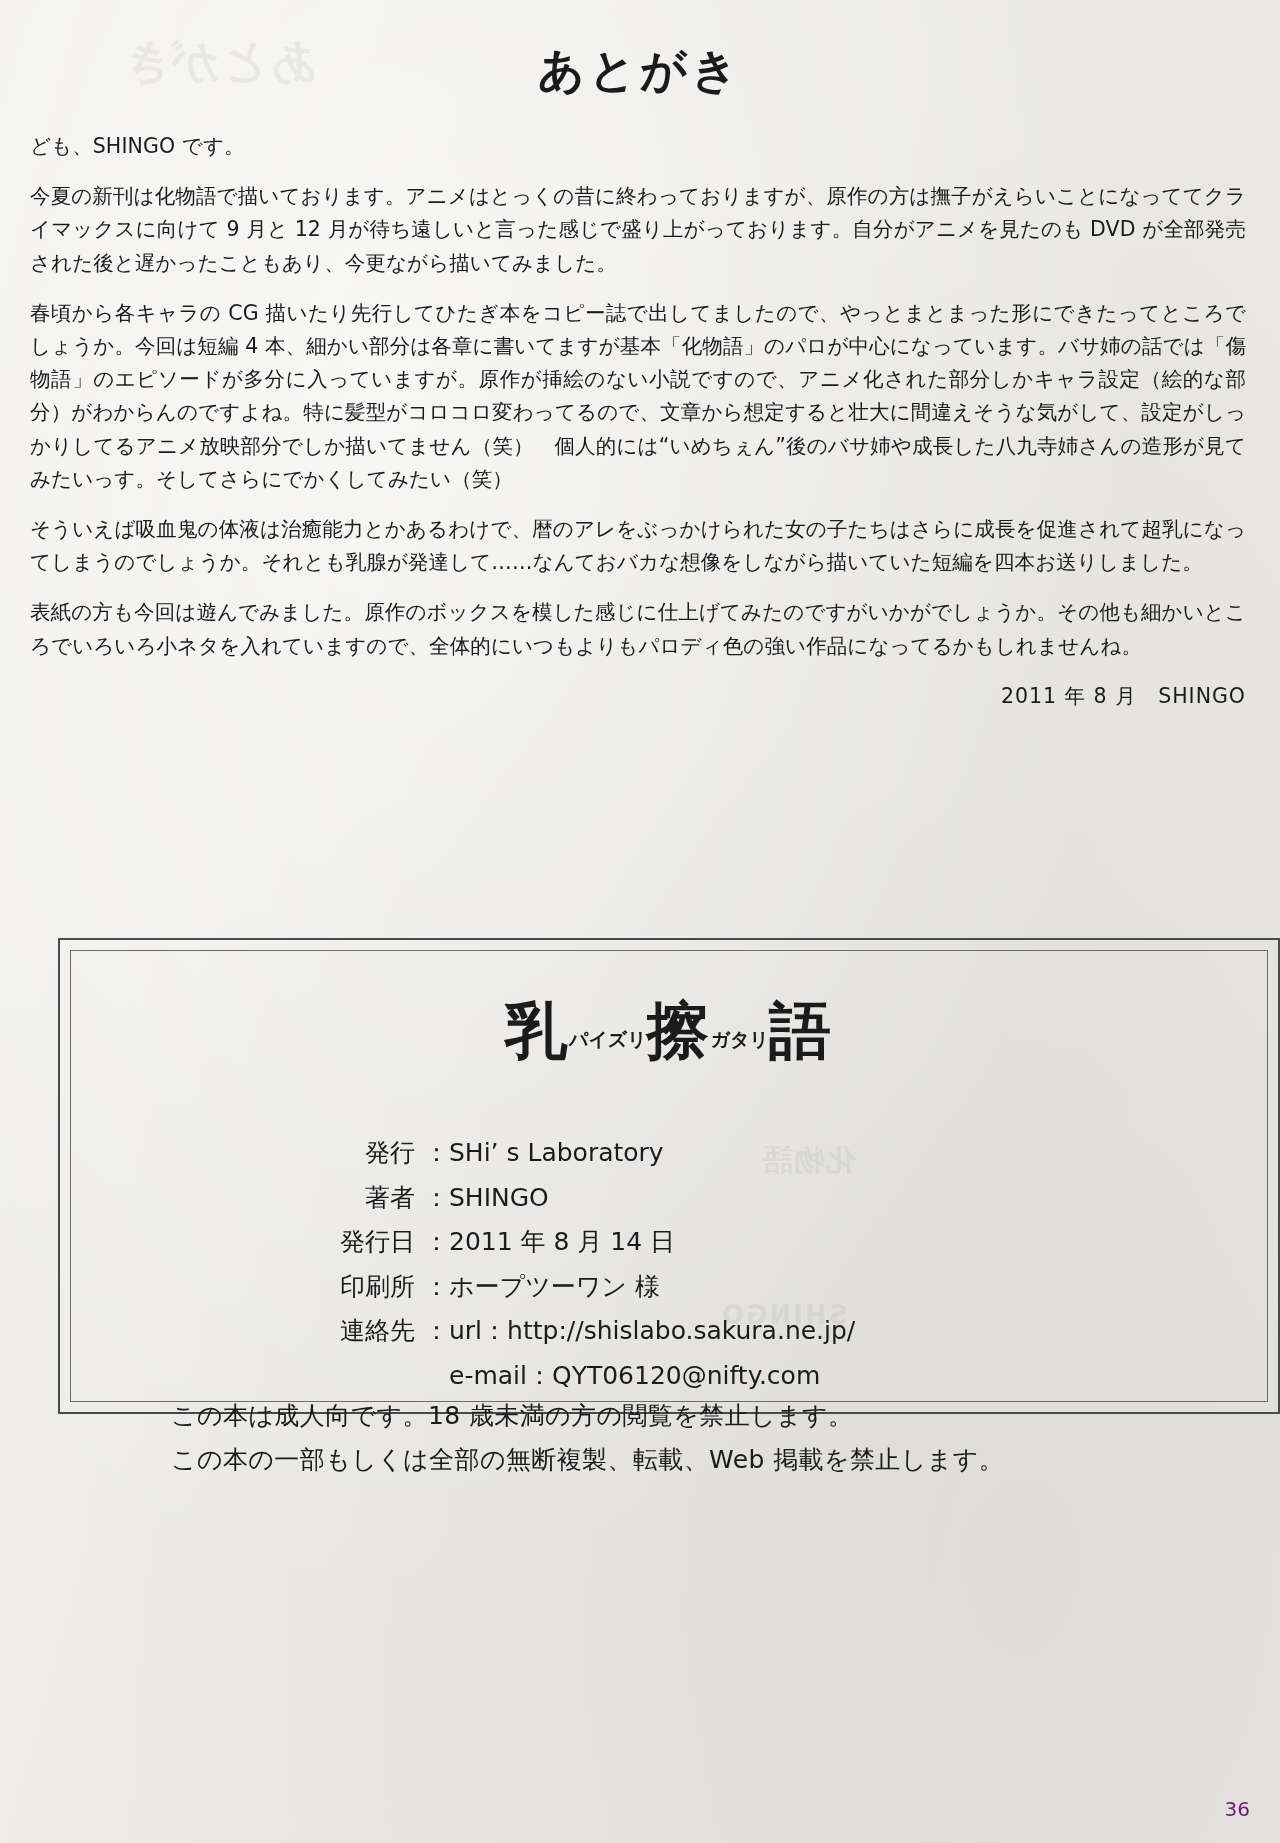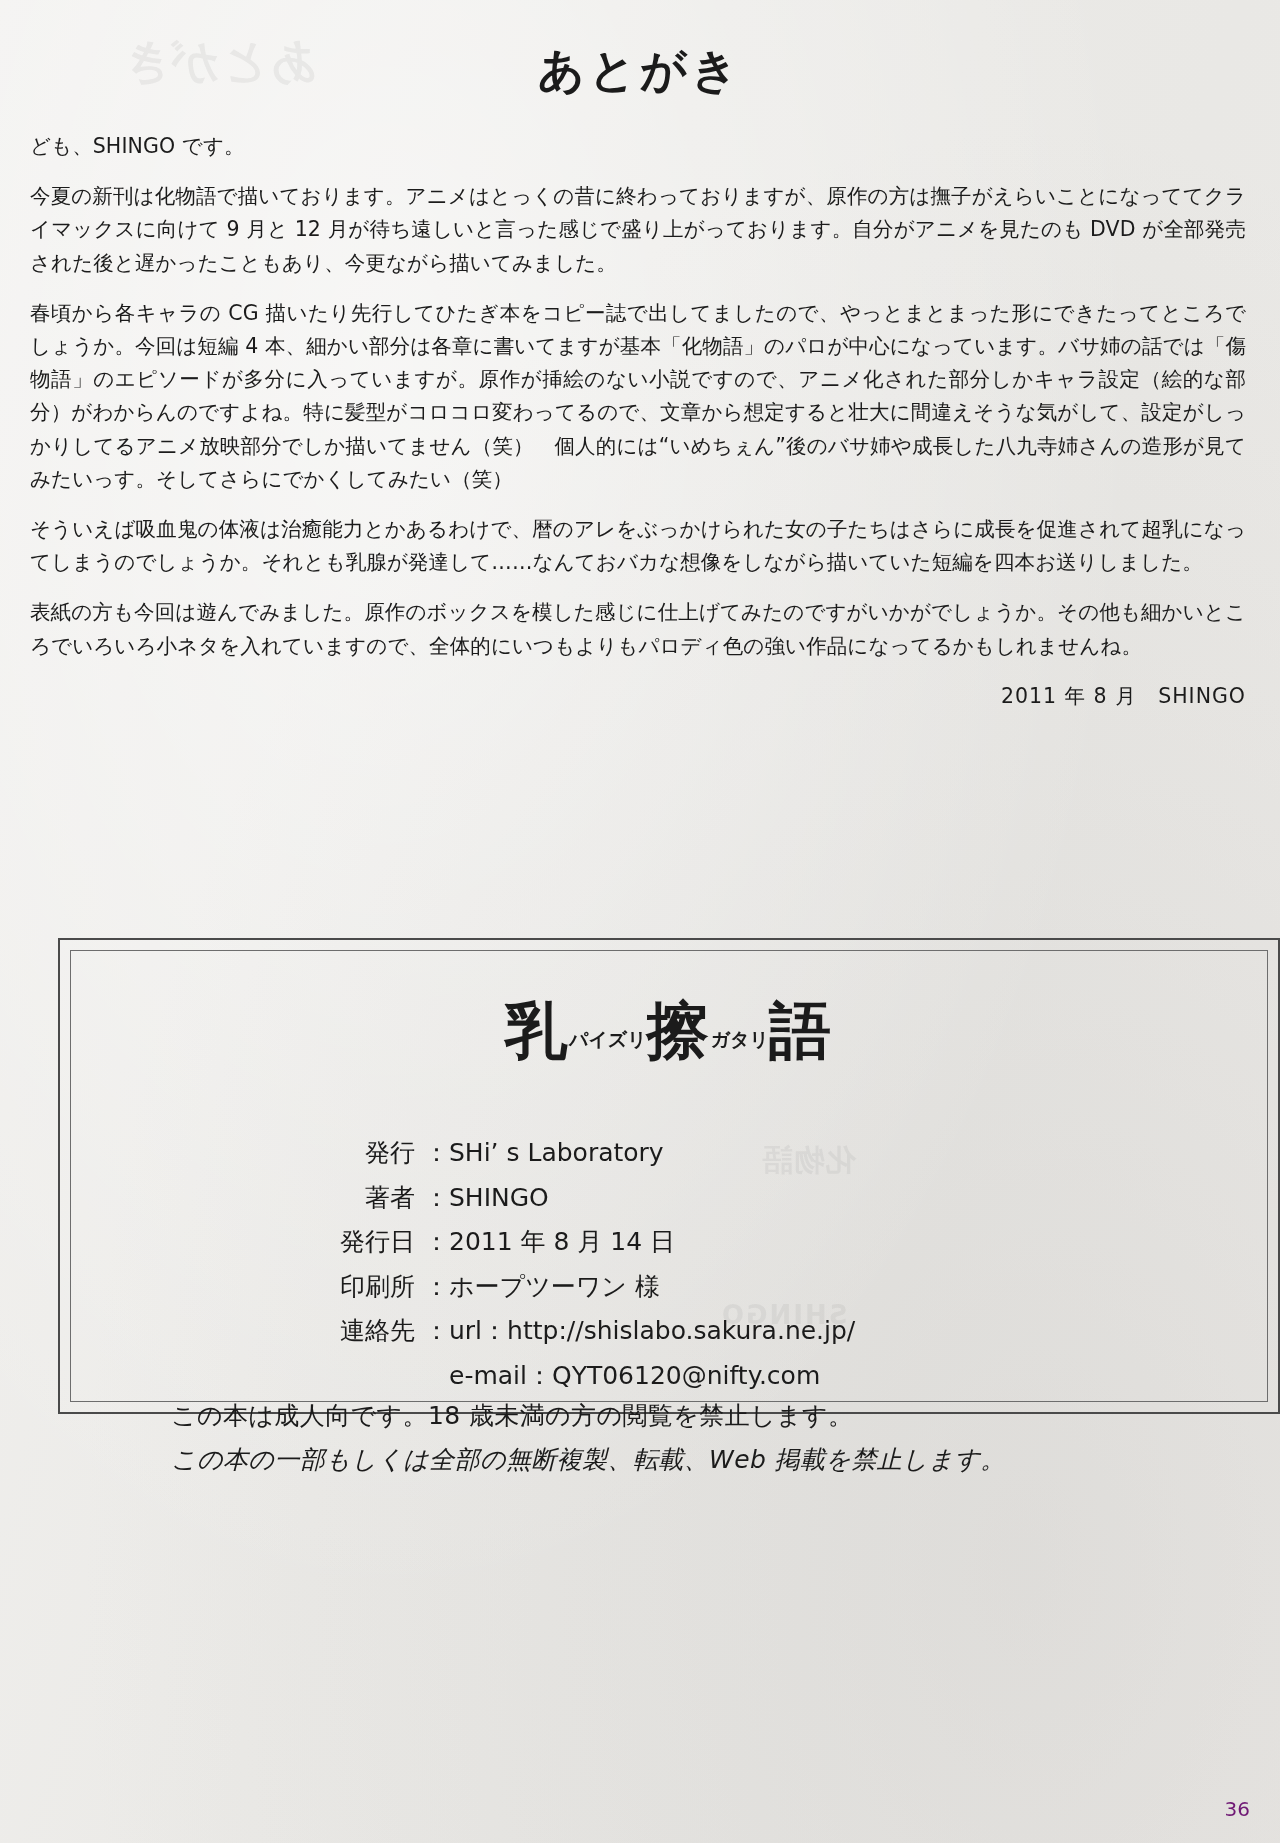--- a/index.html
+++ b/index.html
@@ -153,21 +153,21 @@
   }
 
   .notice {
     position: absolute;
     left: 100px;
     font-size: 25px;
     letter-spacing: 0.4px;
     white-space: nowrap;
   }
   .notice1 { top: 448px; }
-  .notice2 { top: 492px; font-style: italic; }
+  .notice2 { top: 492px; }
 
   .page-number {
     position: absolute;
     right: 30px;
     bottom: 22px;
     font-size: 20px;
     color: #701a75;
   }
 </style>
 </head>

